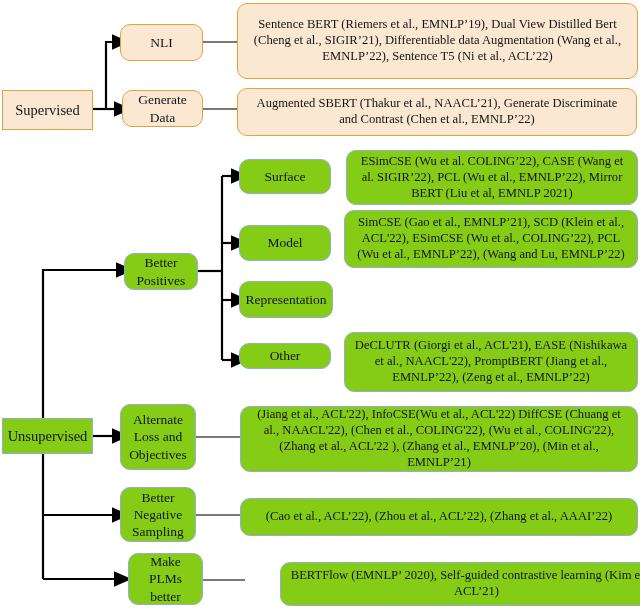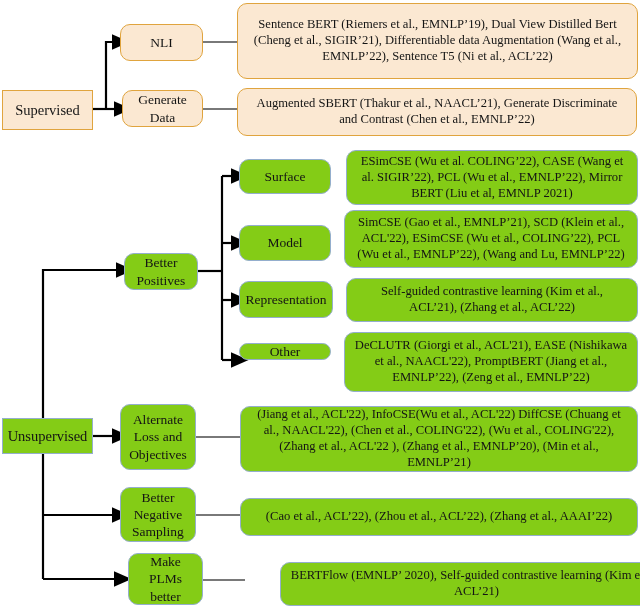--- a/index.html
+++ b/index.html
@@ -26,21 +26,21 @@
   #gendata{left:122px;top:90px;width:81px;height:37px;font-family:Liberation Serif, serif;}
   #nli-content{left:237px;top:3px;width:401px;height:76px;}
   #gendata-content{left:237px;top:88px;width:400px;height:48px;}
 
   
   #unsupervised{left:2px;top:418px;width:91px;height:36px;}
   #better-positives{left:124px;top:253px;width:74px;height:37px;}
   #surface{left:239px;top:159px;width:92px;height:35px;}
   #model{left:239px;top:225px;width:92px;height:36px;}
   #representation{left:239px;top:281px;width:94px;height:37px;}
-  #other{left:239px;top:343px;width:92px;height:17px;}
+  #other{left:239px;top:343px;width:92px;height:26px;}
   #surface-content{left:346px;top:150px;width:292px;height:55px;}
   #model-content{left:344px;top:210px;width:294px;height:58px;}
   #representation-content{left:346px;top:278px;width:292px;height:44px;}
   #other-content{left:344px;top:332px;width:294px;height:60px;}
   #alt-loss{left:120px;top:404px;width:76px;height:66px;}
   #alt-loss-content{left:240px;top:406px;width:398px;height:66px;}
   #neg-sampling{left:120px;top:487px;width:76px;height:55px;}
   #neg-sampling-content{left:240px;top:498px;width:398px;height:38px;}
   #make-plms{left:128px;top:553px;width:75px;height:52px;}
   #make-plms-content{left:245px;top:562px;width:393px;height:44px;margin-left:35px;}
@@ -89,21 +89,20 @@
   <div class="box blue root" id="unsupervised">Unsupervised</div>
   <div class="box blue rounded nodelabel" id="better-positives">Better Positives</div>
 
   <div class="box blue rounded nodelabel" id="surface">Surface</div>
   <div class="box blue rounded nodelabel" id="model">Model</div>
   <div class="box blue rounded nodelabel" id="representation">Representation</div>
   <div class="box blue rounded nodelabel" id="other">Other</div>
 
   <div class="box blue rounded content" id="surface-content">ESimCSE (Wu et al. COLING’22), CASE (Wang et al. SIGIR’22), PCL (Wu et al., EMNLP’22), Mirror BERT (Liu et al, EMNLP 2021)</div>
   <div class="box blue rounded content" id="model-content">SimCSE (Gao et al., EMNLP’21),  SCD (Klein et al., ACL'22), ESimCSE (Wu et al., COLING’22), PCL (Wu et al., EMNLP’22), (Wang and Lu, EMNLP’22)</div>
-  <div class="box blue rounded content" id="representation-content">Self-guided contrastive learning (Kim et al., ACL’21), (Zhang et al., ACL’22)</div>
   <div class="box blue rounded content" id="other-content">DeCLUTR (Giorgi et al.,  ACL'21), EASE (Nishikawa et al., NAACL'22), PromptBERT (Jiang et al., EMNLP’22), (Zeng et al., EMNLP’22)</div>
 
   <div class="box blue rounded nodelabel" id="alt-loss">Alternate Loss and Objectives</div>
   <div class="box blue rounded content" id="alt-loss-content">(Jiang et al.,  ACL'22), InfoCSE(Wu et al., ACL'22) DiffCSE (Chuang et al., NAACL'22), (Chen et al.,  COLING'22), (Wu et al., COLING'22), (Zhang et al., ACL'22 ), (Zhang et al., EMNLP’20), (Min et al., EMNLP’21)</div>
 
   <div class="box blue rounded nodelabel" id="neg-sampling">Better Negative Sampling</div>
   <div class="box blue rounded content" id="neg-sampling-content">(Cao et al., ACL’22),  (Zhou et al., ACL’22), (Zhang et al., AAAI’22)</div>
 
   <div class="box blue rounded nodelabel" id="make-plms">Make PLMs better</div>
   <div class="box blue rounded content" id="make-plms-content">BERTFlow (EMNLP’ 2020), Self-guided contrastive learning (Kim et al., ACL’21)</div>

